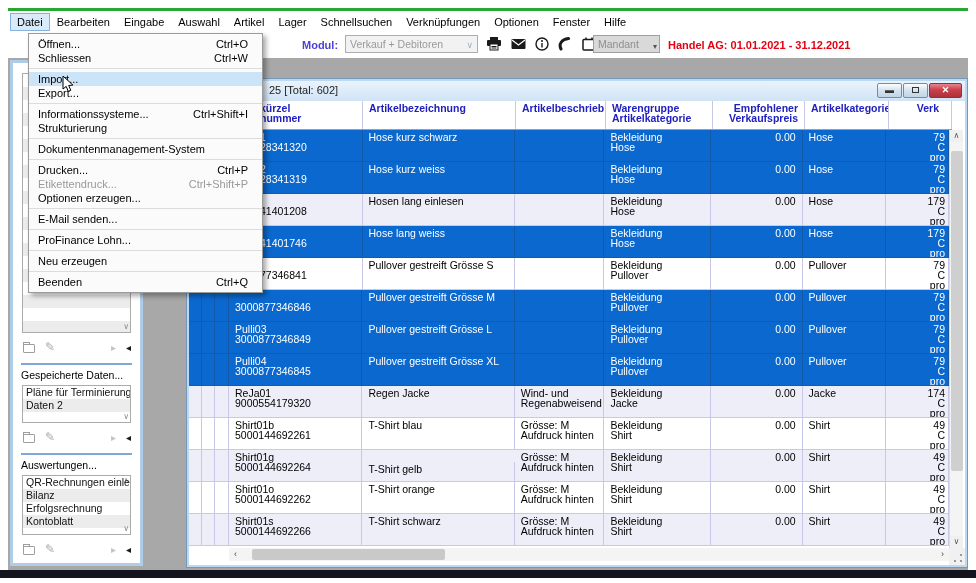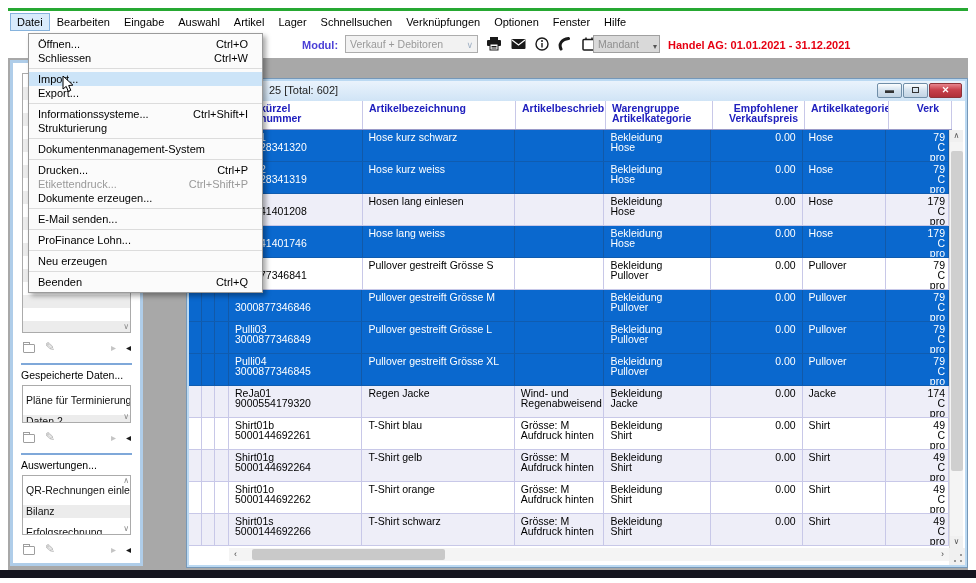--- a/index.html
+++ b/index.html
@@ -26,21 +26,21 @@
   .period { position:absolute; left:660px; top:7px; font-weight:bold; }
 
   
   .mdi { position:absolute; left:8px; top:58px; width:960px; height:512px; background:#A8A8A8; }
   .navybar { position:absolute; left:0; top:570px; width:976px; height:8px; background:#14141E; }
 
   
   .sidebar { position:absolute; left:10px; top:60px; width:133px; height:506px; background:#fff; border:3px solid #AFCDE9; }
   .lb { position:absolute; left:9px; right:9px; border:1px solid #ABABAB; background:#fff; overflow:hidden; font-size:10.5px; }
   .lb .stripes { position:absolute; inset:0; background:repeating-linear-gradient(180deg,#fff 0 13px,#ECECEC 13px 26px); }
-  .lb .row { position:relative; height:13px; line-height:13px; padding-left:3px; white-space:nowrap; color:#111;margin-top:8px; }
+  .lb .row { position:relative; height:13px; line-height:13px; padding-left:3px; white-space:nowrap; color:#111; }
   .lb .row.alt { background:#ECECEC; }
   .lb .sar { position:absolute; right:1px; font-size:8px; color:#8a8a8a; line-height:8px; }
   .lb .sar.dn { bottom:1px; } .lb .sar.up { top:1px; }
   .lb1 { top:10px; height:260px; }
   .lb2 { top:322px; height:38px; }
   .lb3 { top:412px; height:60px; }
   .icon-row { position:absolute; left:8px; right:8px; height:14px; }
   .ir1 { top:278px; } .ir2 { top:368px; } .ir3 { top:480px; }
   .folder { position:absolute; left:2px; top:3px; width:12px; height:9px; border:1px solid #9E9E9E; border-radius:1px; }
   .folder::before { content:""; position:absolute; left:-1px; top:-3px; width:5px; height:2px; border:1px solid #9E9E9E; border-bottom:none; }
@@ -563,21 +563,21 @@
             </div>
           </div>
           <div class="trow shaded">
             <div class="cell" style="width: 12px;"></div>
             <div class="cell" style="width: 11px;"></div>
             <div class="cell" style="width: 14px;"></div>
             <div class="cell" style="width: 134px;">
               <div>Shirt01g</div>
               <div>5000144692264</div>
             </div>
-            <div class="cell" style="width: 153px;">
+            <div class="cell" style="width: 153px; margin-top: 12px;">
               <div>T-Shirt gelb</div>
             </div>
             <div class="cell" style="width: 90px;">
               <div>Grösse: M</div>
               <div>Aufdruck hinten</div>
             </div>
             <div class="cell" style="width: 107px;">
               <div>Bekleidung</div>
               <div>Shirt</div>
             </div>
@@ -710,21 +710,21 @@
       <div class="msep"></div>
       <div class="menu-item">
         <span class="lbl">Drucken...</span>
         <span class="sc">Ctrl+P</span>
       </div>
       <div class="menu-item dis">
         <span class="lbl">Etikettendruck...</span>
         <span class="sc">Ctrl+Shift+P</span>
       </div>
       <div class="menu-item">
-        <span class="lbl">Dokumente erzeugen...</span>
+        <span class="lbl">Optionen erzeugen...</span>
         <span class="sc"></span>
       </div>
       <div class="msep"></div>
       <div class="menu-item">
         <span class="lbl">E-Mail senden...</span>
         <span class="sc"></span>
       </div>
       <div class="msep"></div>
       <div class="menu-item">
         <span class="lbl">ProFinance Lohn...</span>

